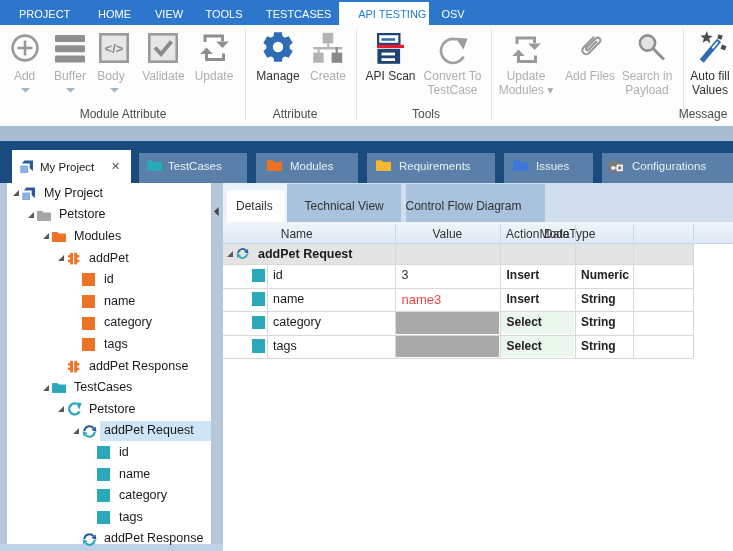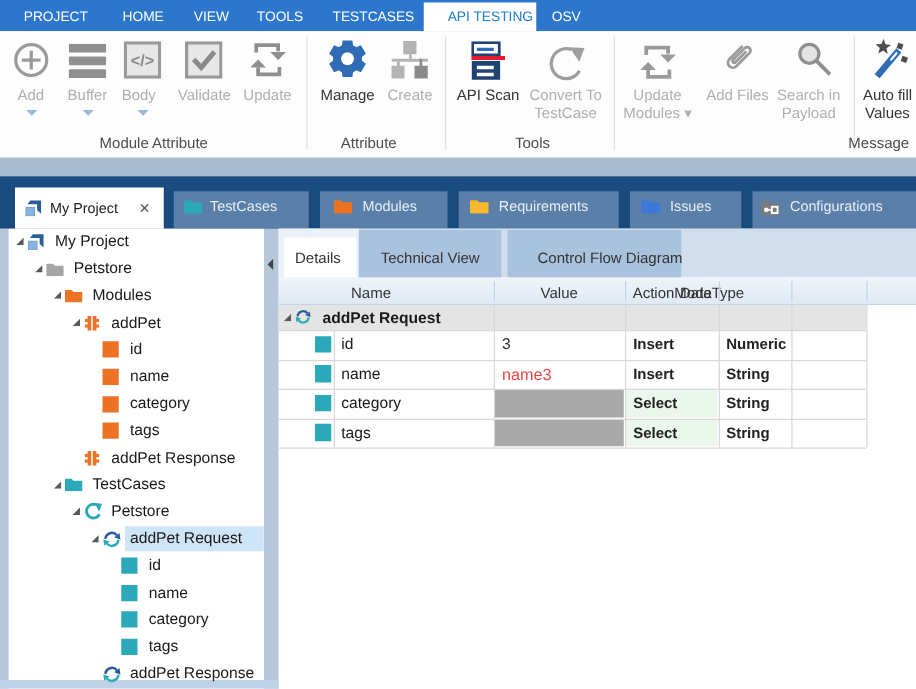--- a/index.html
+++ b/index.html
@@ -275,21 +275,21 @@
     </svg>
 <div class="ttxt" style="left:104px;top:531.4px">addPet Response</div>
 <div class="ab" style="left:223px;top:183px;width:510px;height:368px;background:#fff"></div>
 <div class="ab" style="left:223px;top:183px;width:510px;height:39px;background:#D0DEEE"></div>
 <div class="ab" style="left:223px;top:183px;width:64.3px;height:39px;background:#EAF1F9"></div>
 <div class="ab" style="left:287.3px;top:183.5px;width:113.7px;height:38.5px;background:#A9C2DD"></div>
 <div class="ab" style="left:405.5px;top:183.5px;width:139.2px;height:38.5px;background:#A9C2DD"></div>
 <div class="ab" style="left:227px;top:190px;width:58px;height:32px;background:#fff"></div>
 <div class="ab" style="left:236px;top:199px;font-size:12px;color:#333">Details</div>
 <div class="ab" style="left:287.3px;top:199px;width:113.7px;text-align:center;font-size:12px;color:#333">Technical View</div>
-<div class="ab" style="left:405.5px;top:199px;width:165px;text-align:center;font-size:12px;color:#333">Control Flow Diagram</div>
+<div class="ab" style="left:405.5px;top:199px;width:165px;font-size:12px;color:#333">Control Flow Diagram</div>
 <div class="ab" style="left:223px;top:222px;width:510px;height:22px;background:linear-gradient(#F0F5FB,#DFE9F4);border-bottom:1px solid #C8D5E3"></div>
 <div class="ab" style="left:236.8px;top:226.5px;width:120px;text-align:center;font-size:12px;color:#333">Name</div>
 <div class="ab" style="left:477.8px;top:226.5px;width:120px;text-align:center;font-size:12px;color:#333">ActionMode</div>
 <div class="ab" style="left:387.4px;top:226.5px;width:120px;text-align:center;font-size:12px;color:#333">Value</div>
 <div class="ab" style="left:544.0px;top:226.5px;width:120px;text-align:left;font-size:12px;color:#333">DataType</div>
 <div class="ab" style="left:394.5px;top:225px;width:1px;height:16px;background:#C6D3E2"></div>
 <div class="ab" style="left:500.4px;top:225px;width:1px;height:16px;background:#C6D3E2"></div>
 <div class="ab" style="left:575.1px;top:225px;width:1px;height:16px;background:#C6D3E2"></div>
 <div class="ab" style="left:632.9px;top:225px;width:1px;height:16px;background:#C6D3E2"></div>
 <div class="ab" style="left:693px;top:225px;width:1px;height:16px;background:#C6D3E2"></div>

